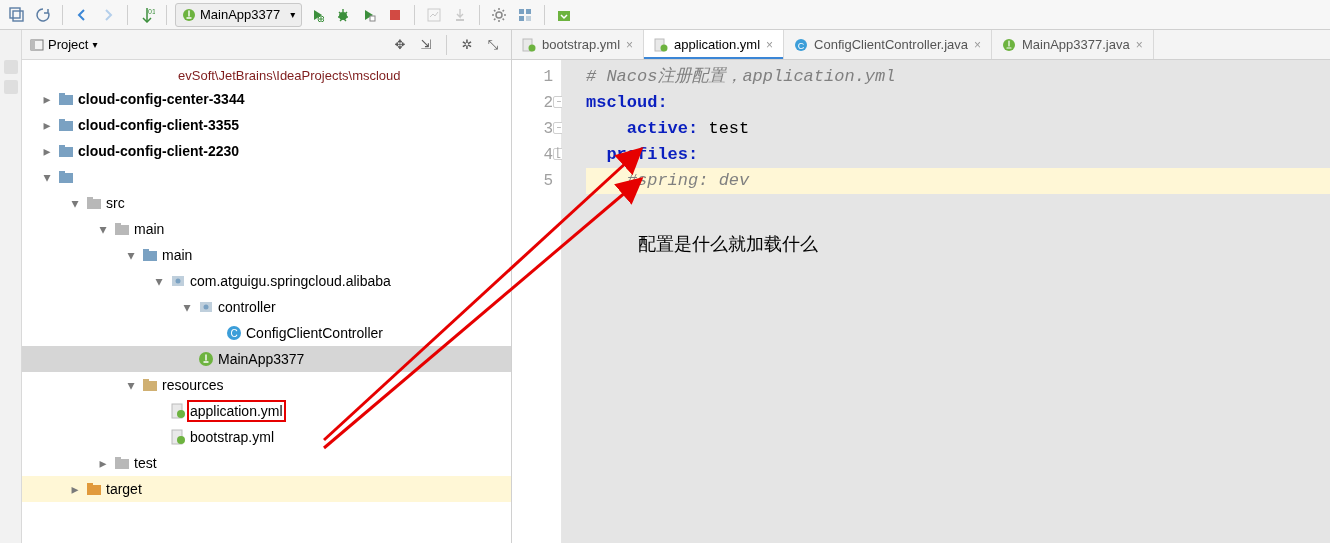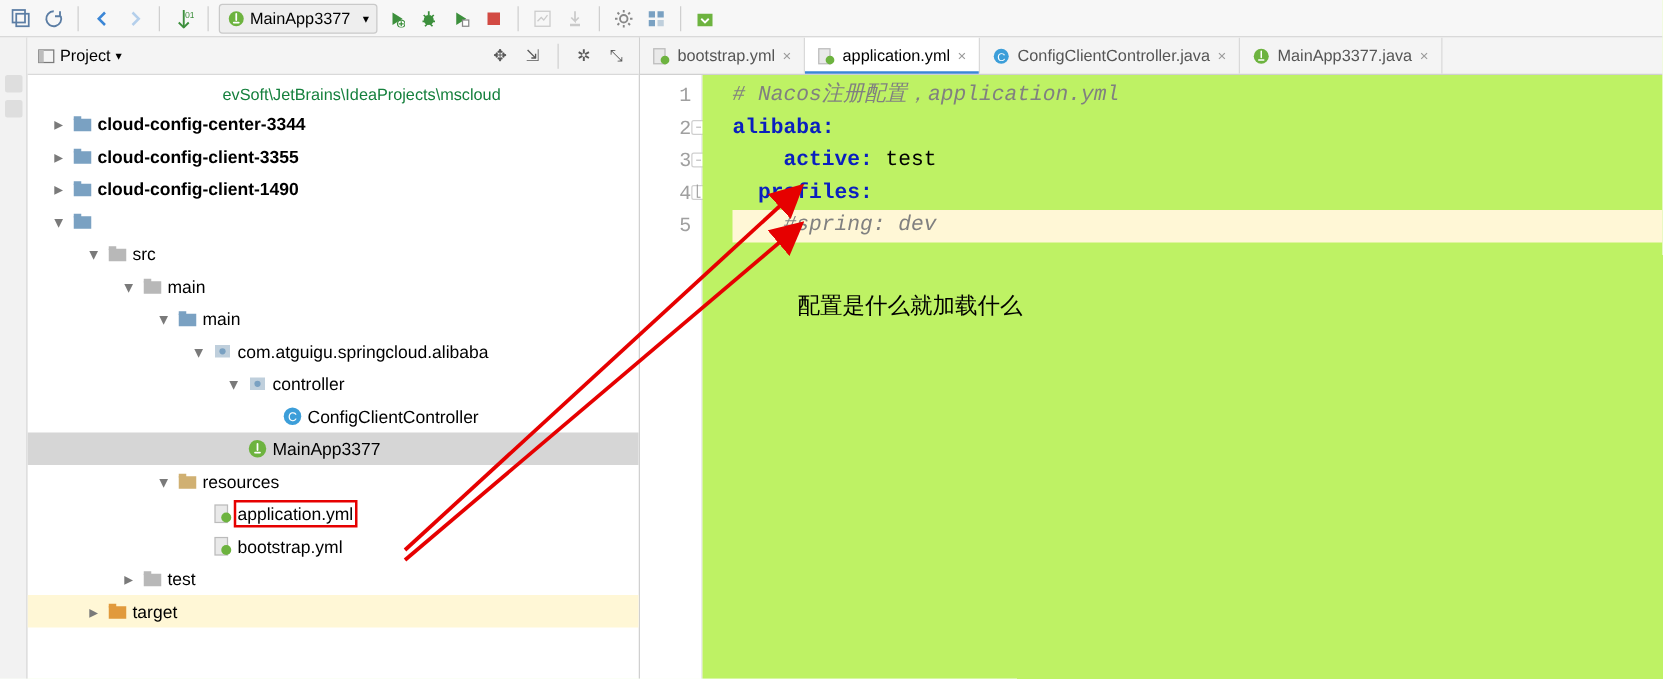--- a/index.html
+++ b/index.html
@@ -76,21 +76,21 @@
   }
   .tree-row.sel { background: #d6d6d6; }
   .tree-row.target { background: #fff7d6; }
   .tree-row .tw { display:inline-flex; align-items:center; justify-content:center; width:14px; color:#7a7a7a; }
   .tree-row .icon { width:16px; height:16px; margin: 0 4px; display:inline-flex; align-items:center; justify-content:center; }
   .tree-row .label { }
   .tree-row.bold .label { font-weight: 700; }
   .tree-row.highlighted .label {
     outline: 2px solid #e60000; outline-offset: 1px;
   }
-  .tree .root-path { color:#15803d; padding-left: 156px; height:22px; display:flex; align-items:center; font-size:13px; }
+  .tree .root-path { color:#7f1d1d; padding-left: 156px; height:22px; display:flex; align-items:center; font-size:13px; }
 
   
   .editor-side {
     flex: 1; display: flex; flex-direction: column; min-width:0;
   }
   .editor-tabs {
     height: 30px; display: flex; align-items: stretch;
     border-bottom: 1px solid #d0d0d0; background: #f4f4f4;
     overflow:hidden;
   }
@@ -122,21 +122,21 @@
   }
   .gutter-col .ln { height: 26px; line-height: 26px; padding-right: 8px; position: relative;}
   .ln .fold {
     position:absolute; right:-4px; top:6px;
     width:12px; height:12px; border:1px solid #cfcfcf; border-radius:2px;
     background:#fff; display:flex; align-items:center; justify-content:center;
     font-size:9px; color:#9a9a9a;
   }
   .code-col {
     flex:1; font-family: Consolas, "Courier New", monospace; font-size:17px;
-    padding: 4px 0 0 24px; position: relative; background:#bef264;
+    padding: 4px 0 0 24px; position: relative; background:#e5e5e5;
   }
   .code-line { height: 26px; line-height:26px; white-space: pre; position: relative; }
   .code-line.hl { background: #fff7d6; }
   .tok-comment { color:#808080; font-style: italic; }
   .tok-key { color:#0a1fbf; font-weight:700; }
   .tok-val { color:#000; }
 
   .annotation {
     position:absolute; left:76px; top:172px; font-size:18px; font-family: Liberation Sans, sans-serif;
   }
@@ -311,21 +311,21 @@
         <span class="label">cloud-config-client-3355</span>
       </div>
       <div class="tree-row bold" style="padding-left:18px">
         <span class="tw">▸</span>
         <span class="icon">
             <svg width="16" height="16" viewBox="0 0 16 16">
               <rect x="1" y="4" width="14" height="10" class="i-folder-module"></rect>
               <rect x="1" y="2" width="6" height="3" class="i-folder-module"></rect>
             </svg>
           </span>
-        <span class="label">cloud-config-client-1490</span>
+        <span class="label">cloud-config-client-2230</span>
       </div>
 
       <div class="tree-row bold" style="padding-left:18px">
         <span class="tw">▾</span>
         <span class="icon">
             <svg width="16" height="16" viewBox="0 0 16 16">
               <rect x="1" y="4" width="14" height="10" class="i-folder-module"></rect>
               <rect x="1" y="2" width="6" height="3" class="i-folder-module"></rect>
             </svg>
           </span>
@@ -496,21 +496,21 @@
     <div class="editor-body">
       <div class="gutter-col">
         <div class="ln">1</div>
         <div class="ln">2<span class="fold">–</span></div>
         <div class="ln">3<span class="fold">–</span></div>
         <div class="ln">4<span class="fold">⎣</span></div>
         <div class="ln">5</div>
       </div>
       <div class="code-col">
         <div class="code-line"><span class="tok-comment"># Nacos注册配置，application.yml</span></div>
-        <div class="code-line"><span class="tok-key">alibaba</span><span class="tok-key">:</span></div>
+        <div class="code-line"><span class="tok-key">mscloud</span><span class="tok-key">:</span></div>
         <div id="code-line-4" class="code-line">    <span class="tok-key">active</span><span class="tok-key">: </span><span class="tok-val">test</span></div>
         <div class="code-line">  <span class="tok-key">profiles</span><span class="tok-key">:</span></div>
         <div id="code-line-5" class="code-line hl">    <span class="tok-comment">#spring: dev</span></div>
 
         <div class="annotation">配置是什么就加载什么</div>
       </div>
     </div>
   </div>
 </div>
 

